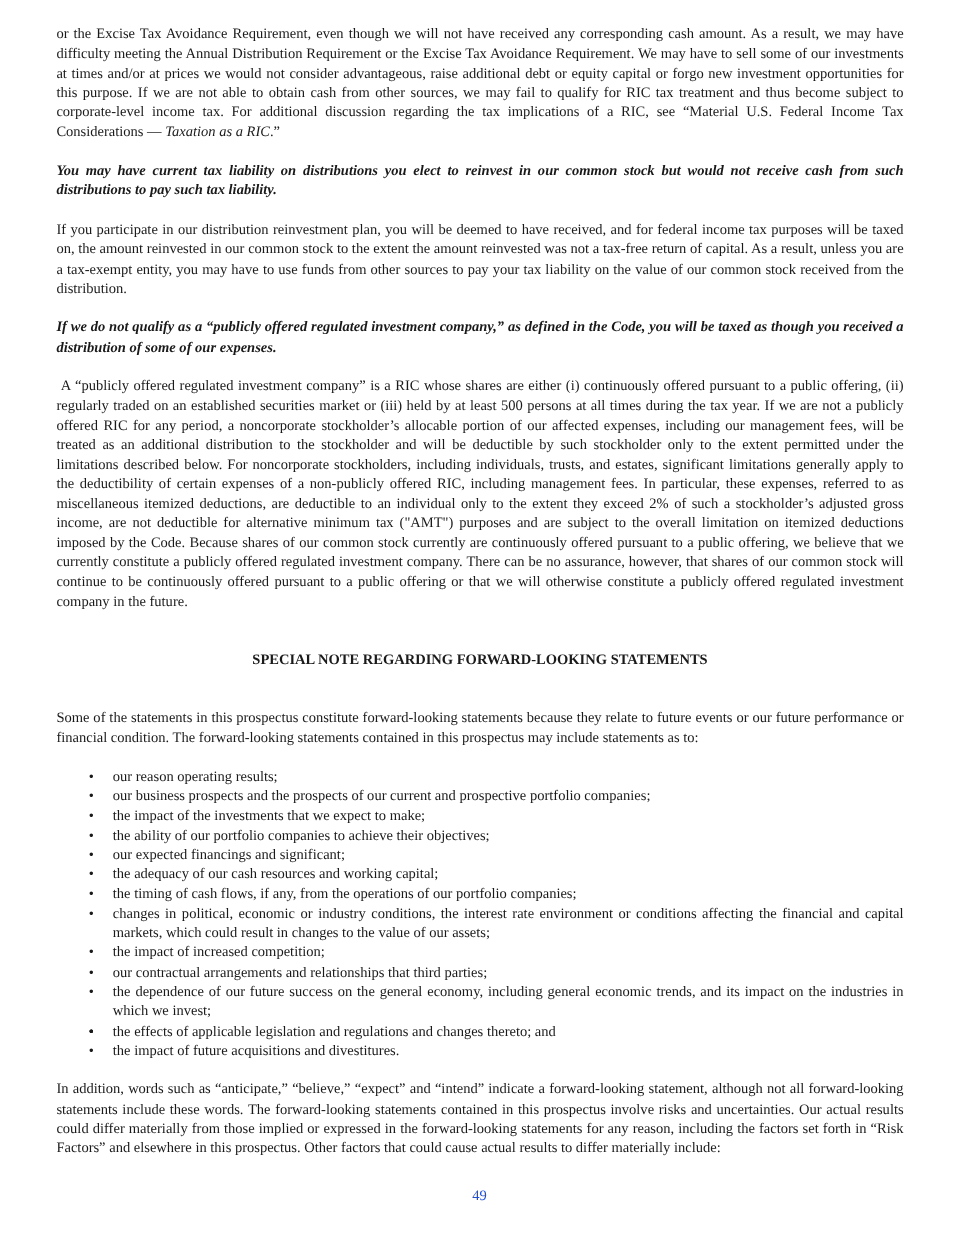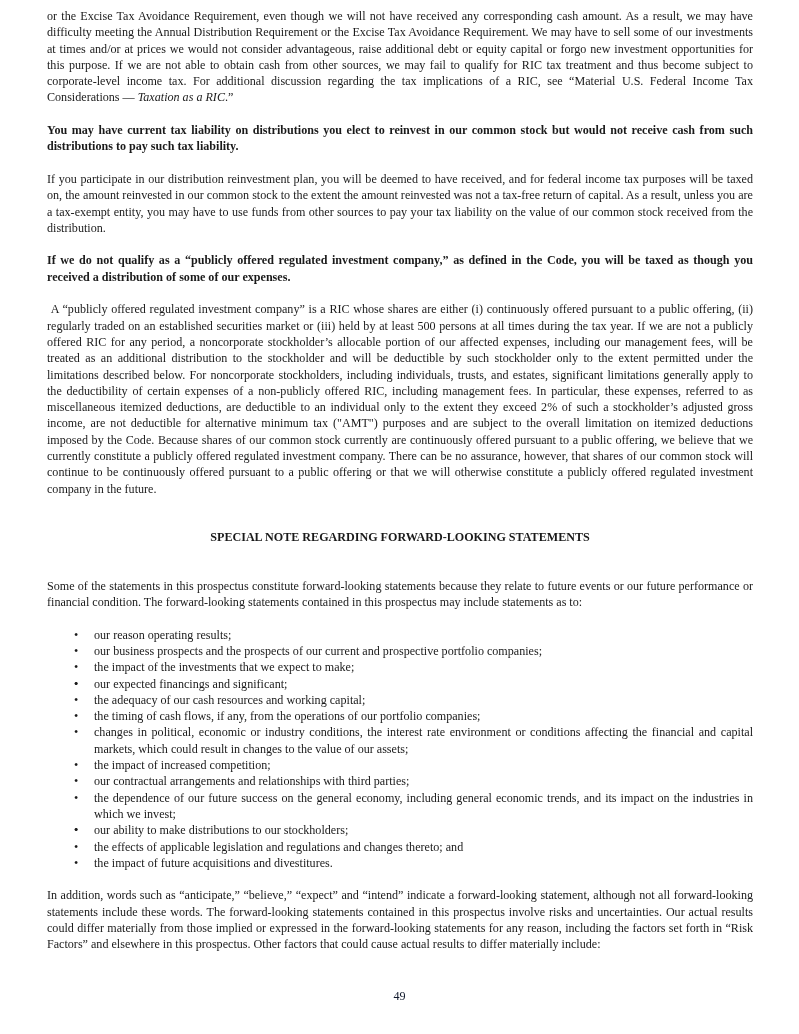--- a/index.html
+++ b/index.html
@@ -1,31 +1,31 @@
 <!DOCTYPE html>
 <html><head>
 <meta charset="utf-8">
 <style>
   html, body { margin: 0; padding: 0; background: #ffffff; }
   body { width: 799px; height: 1034px; position: relative; overflow: hidden; }
   .page {
-    position: absolute; left: 47px; top: 8px; width: 706px;
+    position: absolute; left: 47px; top: 20px; width: 706px;
     font-family: "Liberation Serif", serif;
     font-size: 12.1px; line-height: 16.3px; color: #1a1a1a;
   }
   p { margin: 0; text-align: justify; }
   .gap { height: 16.3px; }
-  .bi { font-weight: bold; }
+  .bi { font-weight: bold; font-style: italic; }
   .heading { text-align: center; font-weight: bold; margin: 16px; }
   ul.bullets { list-style: none; margin: 0; padding: 0; }
   ul.bullets li { position: relative; padding-left: 47px; text-align: justify; }
   ul.bullets li .dot { position: absolute; left: 27px; top: 0; }
   .page-number {
     position: absolute; top: 989px; left: 0; width: 799px; text-align: center;
-    font-family: "Liberation Serif", serif; font-size: 12.1px; color: #0f172a;
+    font-family: "Liberation Serif", serif; font-size: 12.1px; color: #1d4ed8;
   }
   i.cite { font-style: italic; }
 </style>
 </head>
 <body>
 
 <div class="page">
   <p><span>or the Excise Tax Avoidance Requirement, even though we will not have received any corresponding cash amount. As a result, we may have difficulty meeting the Annual Distribution Requirement or the Excise Tax Avoidance Requirement. We may have to sell some of our investments at times and/or at prices we would not consider advantageous, raise additional debt or equity capital or forgo new investment opportunities for this purpose. If we are not able to obtain cash from other sources, we may fail to qualify for RIC tax treatment and thus become subject to corporate-level income tax. For additional discussion regarding the tax implications of a RIC, see “Material U.S. Federal Income Tax Considerations — </span><i class="cite">Taxation as a RIC</i><span>.”</span></p>
   <div class="gap"></div>
 
@@ -44,30 +44,30 @@
   <p class="heading">SPECIAL NOTE REGARDING FORWARD-LOOKING STATEMENTS</p>
   <div class="gap"></div>
 
   <p>Some of the statements in this prospectus constitute forward-looking statements because they relate to future events or our future performance or financial condition. The forward-looking statements contained in this prospectus may include statements as to:</p>
   <div class="gap"></div>
 
   <ul class="bullets">
     <li><span class="dot">•</span><span>our reason operating results;</span></li>
     <li><span class="dot">•</span><span>our business prospects and the prospects of our current and prospective portfolio companies;</span></li>
     <li><span class="dot">•</span><span>the impact of the investments that we expect to make;</span></li>
-    <li><span class="dot">•</span></li>
+    <li><span class="dot">•</span><span>the ability of our portfolio companies to achieve their objectives;</span></li>
     <li><span class="dot">•</span><span>our expected financings and significant;</span></li>
     <li><span class="dot">•</span><span>the adequacy of our cash resources and working capital;</span></li>
     <li><span class="dot">•</span><span>the timing of cash flows, if any, from the operations of our portfolio companies;</span></li>
     <li><span class="dot">•</span><span>changes in political, economic or industry conditions, the interest rate environment or conditions affecting the financial and capital markets, which could result in changes to the value of our assets;</span></li>
     <li><span class="dot">•</span><span>the impact of increased competition;</span></li>
-    <li><span class="dot">•</span><span>our contractual arrangements and relationships with third parties;</span></li>
+    <li><span class="dot">•</span><span>our contractual arrangements and relationships that third parties;</span></li>
     <li><span class="dot">•</span><span>the dependence of our future success on the general economy, including general economic trends, and its impact on the industries in which we invest;</span></li>
     <li><span class="dot">•</span></li>
-    <li><span class="dot">•</span><span>our ability to make distributions to our stockholders;</span></li>
+    <li><span class="dot">•</span></li>
     <li><span class="dot">•</span><span>the effects of applicable legislation and regulations and changes thereto; and</span></li>
     <li><span class="dot">•</span><span>the impact of future acquisitions and divestitures.</span></li>
   </ul>
   <div class="gap"></div>
 
   <p>In addition, words such as “anticipate,” “believe,” “expect” and “intend” indicate a forward-looking statement, although not all forward-looking statements include these words. The forward-looking statements contained in this prospectus involve risks and uncertainties. Our actual results could differ materially from those implied or expressed in the forward-looking statements for any reason, including the factors set forth in “Risk Factors” and elsewhere in this prospectus. Other factors that could cause actual results to differ materially include:</p>
 </div>
 
 <div class="page-number">49</div>
 

